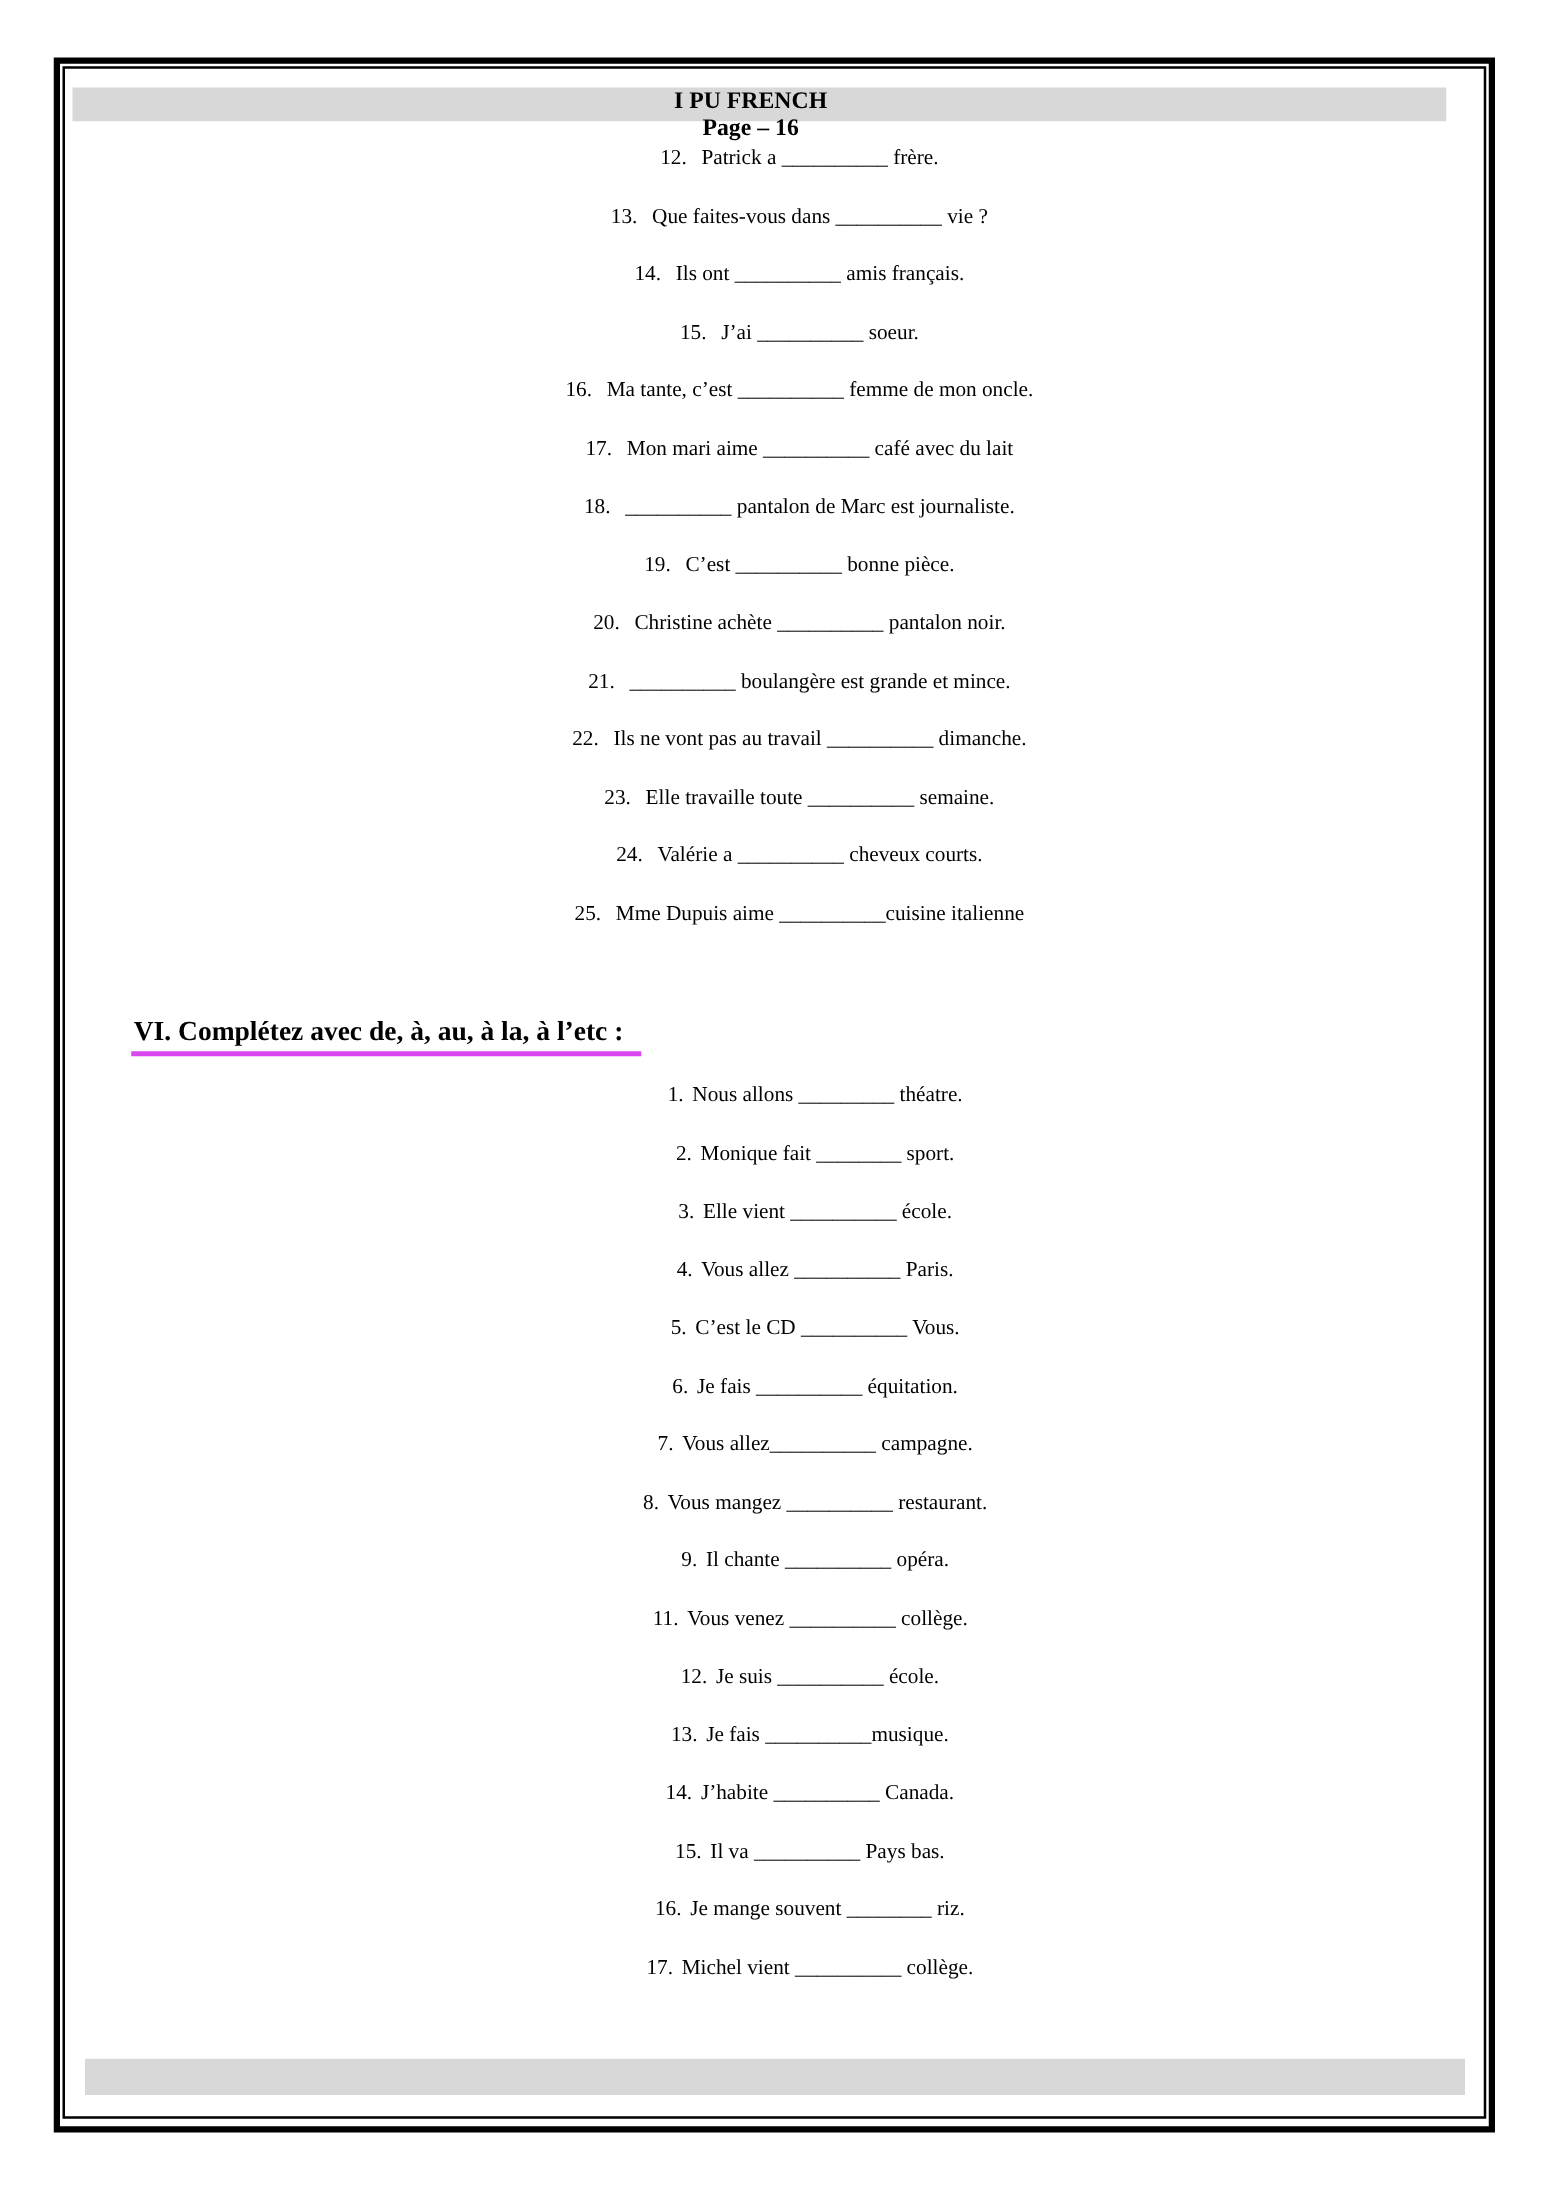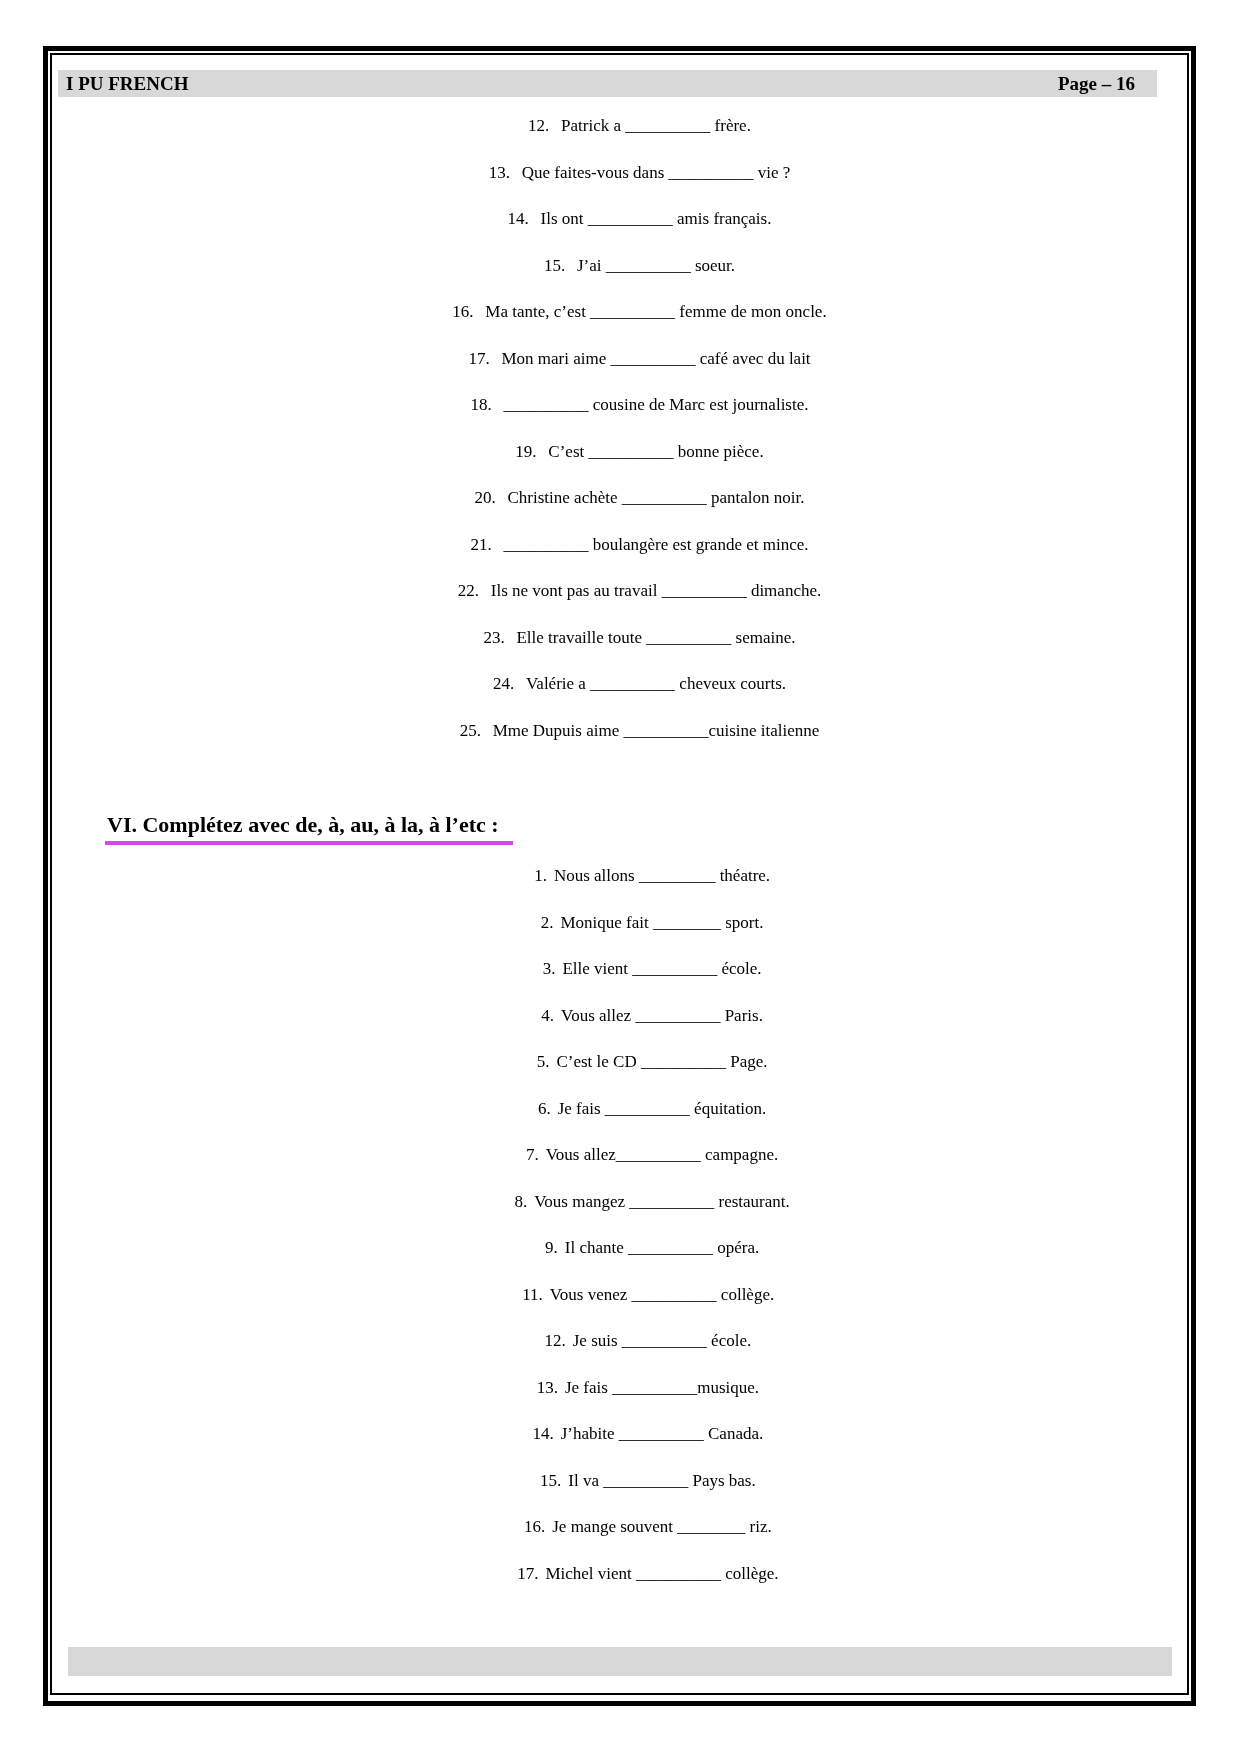--- a/index.html
+++ b/index.html
@@ -24,21 +24,21 @@
     box-sizing:border-box;
     overflow:hidden;
   }
   .header-bar{
     position:absolute;left:6px;top:15px;
     width:1099px;height:27px;
     background:#d8d8d8;
     display:flex;justify-content:space-between;align-items:center;
     padding:0 22px 0 8px;
     box-sizing:border-box;
-    font-weight:bold;font-size:19px;
+    font-weight:bold;font-size:19px;flex-direction:column;
   }
   .list{display:flow-root;}
   .ex1{padding-top:59px;}
   .row{
     display:flex;
     margin-left:40px;
     margin-bottom:22.5px;
     font-size:17px;line-height:24px;
     white-space:pre-wrap;
     justify-content:center;
@@ -75,40 +75,40 @@
       <span>Page – 16</span>
     </div>
 
     <div class="list ex1">
       <div class="row"><span class="num">12.</span><span class="txt">Patrick a __________ frère.</span></div>
       <div class="row"><span class="num">13.</span><span class="txt">Que faites-vous dans __________ vie ?</span></div>
       <div class="row"><span class="num">14.</span><span class="txt">Ils ont __________ amis français.</span></div>
       <div class="row"><span class="num">15.</span><span class="txt">J’ai __________ soeur.</span></div>
       <div class="row"><span class="num">16.</span><span class="txt">Ma tante, c’est __________ femme de mon oncle.</span></div>
       <div class="row"><span class="num">17.</span><span class="txt">Mon mari aime __________ café avec du lait</span></div>
-      <div class="row"><span class="num">18.</span><span class="txt">__________ cousine de Marc est journaliste.</span></div>
+      <div class="row"><span class="num">18.</span><span class="txt">__________ pantalon de Marc est journaliste.</span></div>
       <div class="row"><span class="num">19.</span><span class="txt">C’est __________ bonne pièce.</span></div>
       <div class="row"><span class="num">20.</span><span class="txt">Christine achète __________ pantalon noir.</span></div>
       <div class="row"><span class="num">21.</span><span class="txt">__________ boulangère est grande et mince.</span></div>
       <div class="row"><span class="num">22.</span><span class="txt">Ils ne vont pas au travail __________ dimanche.</span></div>
       <div class="row"><span class="num">23.</span><span class="txt">Elle travaille toute __________ semaine.</span></div>
       <div class="row"><span class="num">24.</span><span class="txt">Valérie a __________ cheveux courts.</span></div>
       <div class="row"><span class="num">25.</span><span class="txt">Mme Dupuis aime __________cuisine italienne</span></div>
     </div>
 
     <div class="heading-wrap">
       <div class="heading">VI. Complétez avec de, à, au, à la, à l’etc :</div>
     </div>
 
     <div class="list ex2">
       <div class="row"><span class="num">1.</span><span class="txt">Nous allons _________ théatre.</span></div>
       <div class="row"><span class="num">2.</span><span class="txt">Monique fait ________ sport.</span></div>
       <div class="row"><span class="num">3.</span><span class="txt">Elle vient __________ école.</span></div>
       <div class="row"><span class="num">4.</span><span class="txt">Vous allez __________ Paris.</span></div>
-      <div class="row"><span class="num">5.</span><span class="txt">C’est le CD __________ Page.</span></div>
+      <div class="row"><span class="num">5.</span><span class="txt">C’est le CD __________ Vous.</span></div>
       <div class="row"><span class="num">6.</span><span class="txt">Je fais __________ équitation.</span></div>
       <div class="row"><span class="num">7.</span><span class="txt">Vous allez__________ campagne.</span></div>
       <div class="row"><span class="num">8.</span><span class="txt">Vous mangez __________ restaurant.</span></div>
       <div class="row"><span class="num">9.</span><span class="txt">Il chante __________ opéra.</span></div>
       <div class="row"><span class="num">11.</span><span class="txt">Vous venez __________ collège.</span></div>
       <div class="row"><span class="num">12.</span><span class="txt">Je suis __________ école.</span></div>
       <div class="row"><span class="num">13.</span><span class="txt">Je fais __________musique.</span></div>
       <div class="row"><span class="num">14.</span><span class="txt">J’habite __________ Canada.</span></div>
       <div class="row"><span class="num">15.</span><span class="txt">Il va __________ Pays bas.</span></div>
       <div class="row"><span class="num">16.</span><span class="txt">Je mange souvent ________ riz.</span></div>

